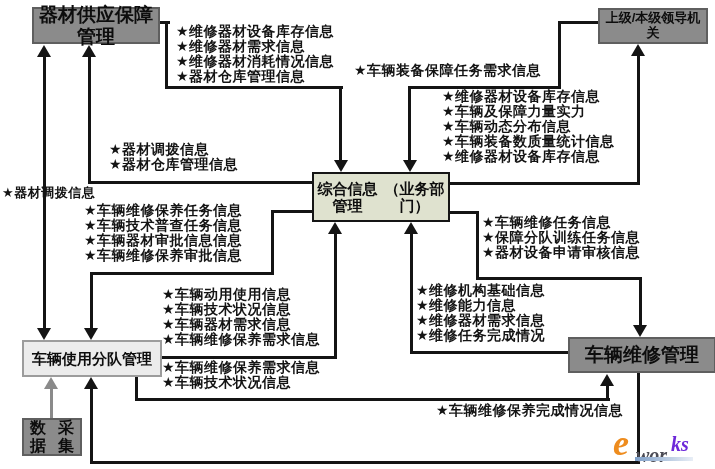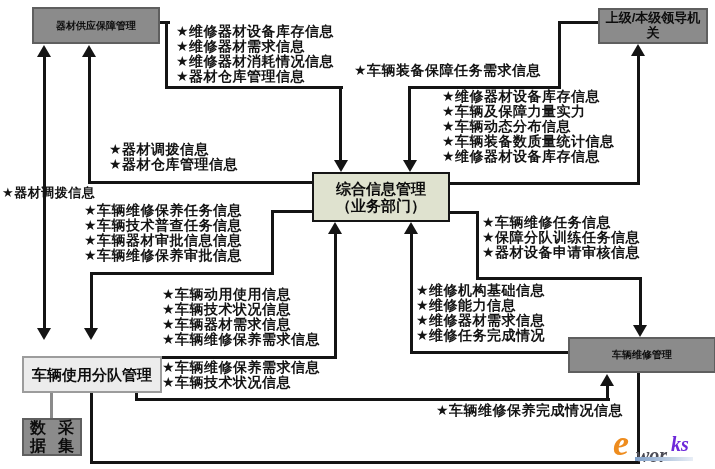--- a/index.html
+++ b/index.html
@@ -5,22 +5,22 @@
   html,body { margin:0; padding:0; background:#fff; }
   #canvas {
     position:relative; width:715px; height:469px; background:#ffffff;
     font-family:"Liberation Sans","DejaVu Sans",sans-serif; overflow:hidden;
   }
   .box {
     position:absolute; display:flex; align-items:center; justify-content:center;
     text-align:center; font-weight:bold; color:#0d0d0d; box-sizing:border-box;
     line-height:1.15;
   }
-  .box.dark  { background:#8b8b8b; border:2px solid #5f5f5f; font-size:10px; }
-  .box.light { background:#ececec; border:2px solid #9c9c9c; font-size:15px;margin-top:16px; }
+  .box.dark  { background:#8b8b8b; border:2px solid #5f5f5f; font-size:19px; }
+  .box.light { background:#ececec; border:2px solid #9c9c9c; font-size:15px; }
   .box.cent  { background:#dfe2cf; border:2px solid #151515; font-size:15px; }
   .hl { position:absolute; height:3px; background:#141414; }
   .vl { position:absolute; width:3px;  background:#141414; }
   .gray { background:#8a8a8a; }
   .arr { position:absolute; width:0; height:0; }
   .arr-up   { border-left:7px solid transparent; border-right:7px solid transparent; border-bottom:12px solid #141414; }
   .arr-down { border-left:7px solid transparent; border-right:7px solid transparent; border-top:12px solid #141414; }
   .arr-up.grayarr { border-bottom-color:#8a8a8a; }
   .lbls {
     position:absolute; font-size:14px; font-weight:bold; color:#141414;
@@ -96,21 +96,21 @@
   <div class="arr arr-up grayarr" style="left:44px;top:377px;"></div>
 
   <div class="box dark" style="left:32px;top:7px;width:128px;height:37px;">
     <span>器材供应保障管理</span>
   </div>
 
   <div class="box dark" style="left:598px;top:8px;width:110px;height:36px;font-size:13px;">
     <span>上级/本级领导机关</span>
   </div>
 
-  <div class="box cent" style="left:312px;top:172px;width:138px;height:50px;flex-direction:column;">
+  <div class="box cent" style="left:312px;top:172px;width:138px;height:50px;flex-direction:row;">
     <span>综合信息管理</span>
     <span>（业务部门）</span>
   </div>
 
   <div class="box light" style="left:22px;top:340px;width:140px;height:37px;">
     <span>车辆使用分队管理</span>
   </div>
 
   <div class="box dark" style="left:568px;top:337px;width:148px;height:36px;">
     <span>车辆维修管理</span>

